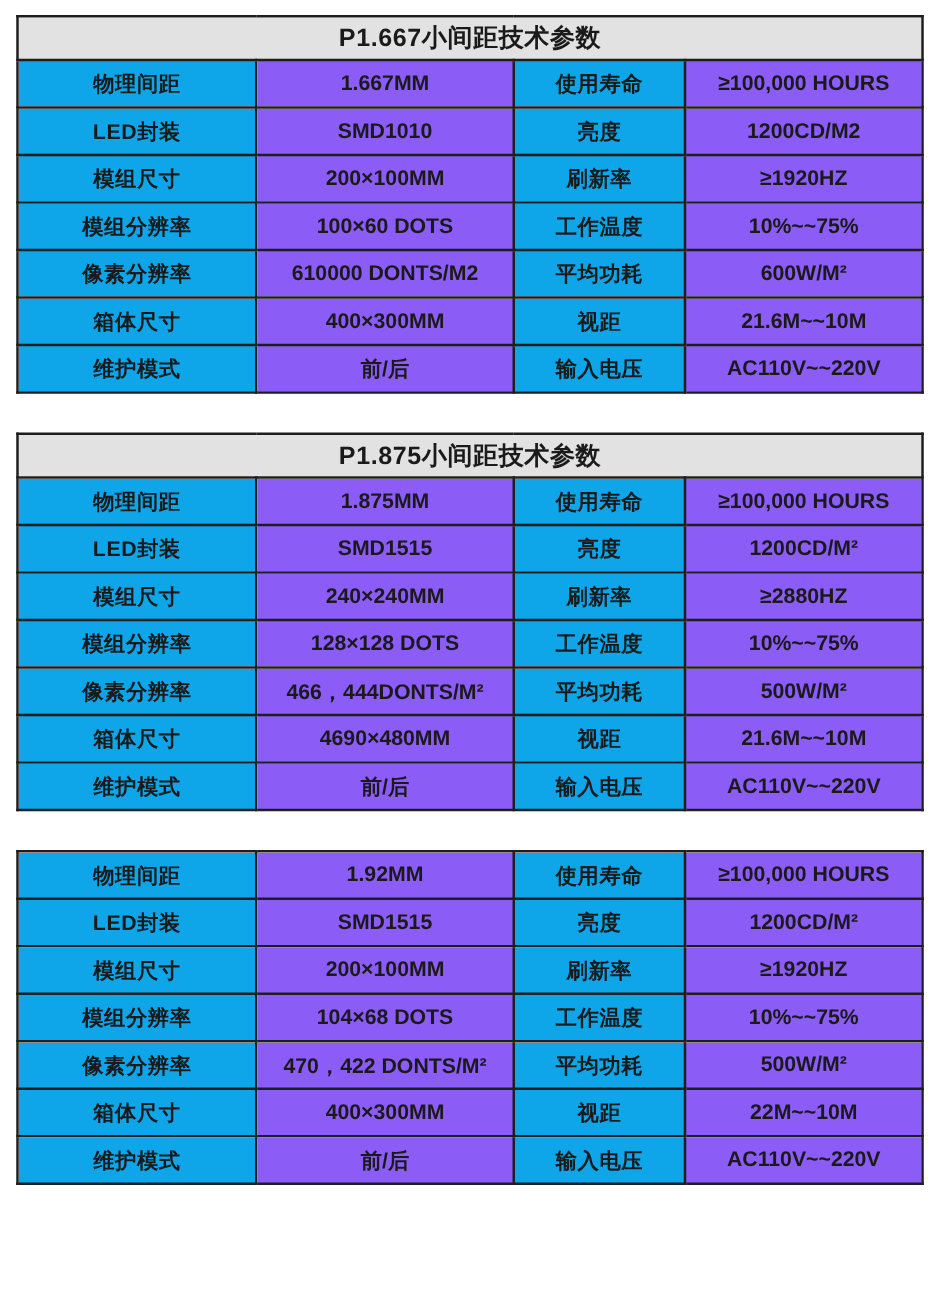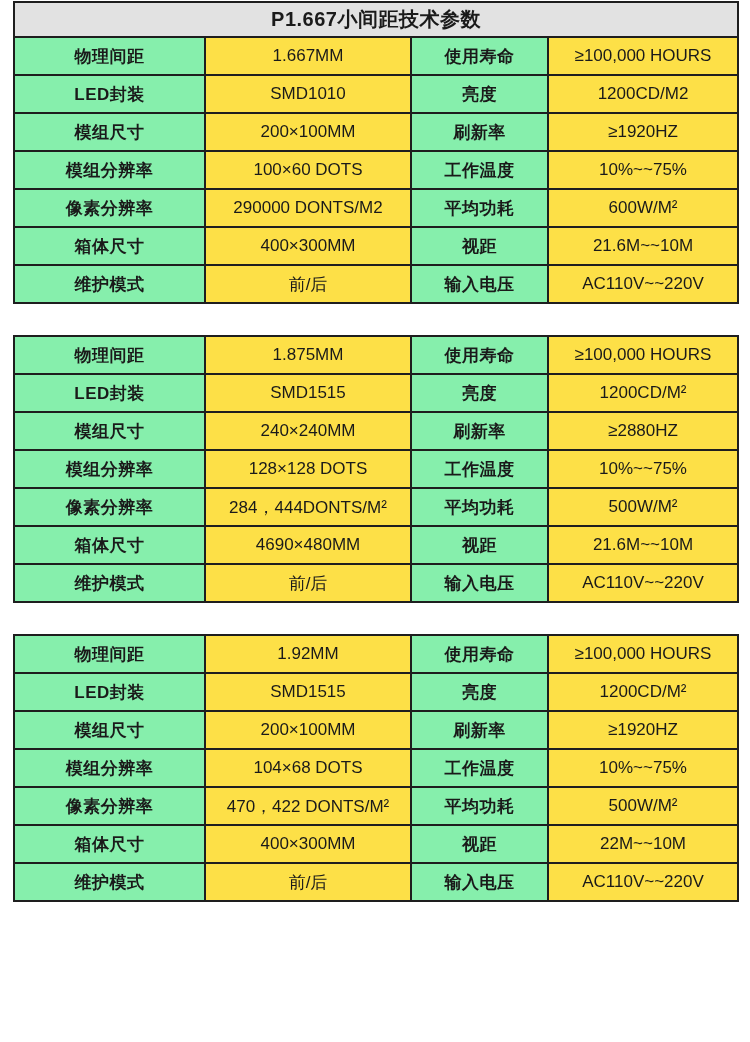--- a/index.html
+++ b/index.html
@@ -6,21 +6,21 @@
     margin: 0;
     padding: 0;
     background: #ffffff;
     font-family: "Liberation Sans", "DejaVu Sans", sans-serif;
     color: #1a1a1a;
   }
   .page {
     width: 750px;
     height: 1042px;
     box-sizing: border-box;
-    padding: 1px 13px 0 13px;
+    padding: 12px 13px 0 13px;
     background: #ffffff;
     overflow: hidden;
   }
   table.spec-table {
     border-collapse: collapse;
     table-layout: fixed;
     width: 724px;
     margin: 0 0 31px 0;
   }
   table.spec-table th,
@@ -37,27 +37,27 @@
     height: 33px;
     font-size: 20px;
     font-weight: bold;
     letter-spacing: 0.5px;
   }
   table.spec-table td {
     height: 36px;
     font-size: 17px;
   }
   table.spec-table td.label {
-    background: #86efac;
+    background: #0ea5e9;
     font-weight: bold;
     letter-spacing: 0.5px;
   }
   table.spec-table td.value {
-    background: #fde047;
-    font-weight: normal;
+    background: #8b5cf6;
+    font-weight: bold;
   }
 </style>
 </head>
 <body>
 
 <div class="page">
   <table class="spec-table">
       <colgroup>
         <col style="width:191px">
         <col style="width:206px">
@@ -87,21 +87,21 @@
           <td class="value">≥1920HZ</td>
         </tr>
         <tr>
           <td class="label">模组分辨率</td>
           <td class="value">100×60 DOTS</td>
           <td class="label">工作温度</td>
           <td class="value">10%~~75%</td>
         </tr>
         <tr>
           <td class="label">像素分辨率</td>
-          <td class="value">290000 DONTS/M2</td>
+          <td class="value">610000 DONTS/M2</td>
           <td class="label">平均功耗</td>
           <td class="value">600W/M²</td>
         </tr>
         <tr>
           <td class="label">箱体尺寸</td>
           <td class="value">400×300MM</td>
           <td class="label">视距</td>
           <td class="value">21.6M~~10M</td>
         </tr>
         <tr>
@@ -114,20 +114,23 @@
     </table>
   <table class="spec-table">
       <colgroup>
         <col style="width:191px">
         <col style="width:206px">
         <col style="width:137px">
         <col style="width:190px">
       </colgroup>
       <tbody>
         <tr>
+          <th class="title-cell" colspan="4">P1.875小间距技术参数</th>
+        </tr>
+        <tr>
           <td class="label">物理间距</td>
           <td class="value">1.875MM</td>
           <td class="label">使用寿命</td>
           <td class="value">≥100,000 HOURS</td>
         </tr>
         <tr>
           <td class="label">LED封装</td>
           <td class="value">SMD1515</td>
           <td class="label">亮度</td>
           <td class="value">1200CD/M²</td>
@@ -139,21 +142,21 @@
           <td class="value">≥2880HZ</td>
         </tr>
         <tr>
           <td class="label">模组分辨率</td>
           <td class="value">128×128 DOTS</td>
           <td class="label">工作温度</td>
           <td class="value">10%~~75%</td>
         </tr>
         <tr>
           <td class="label">像素分辨率</td>
-          <td class="value">284，444DONTS/M²</td>
+          <td class="value">466，444DONTS/M²</td>
           <td class="label">平均功耗</td>
           <td class="value">500W/M²</td>
         </tr>
         <tr>
           <td class="label">箱体尺寸</td>
           <td class="value">4690×480MM</td>
           <td class="label">视距</td>
           <td class="value">21.6M~~10M</td>
         </tr>
         <tr>

